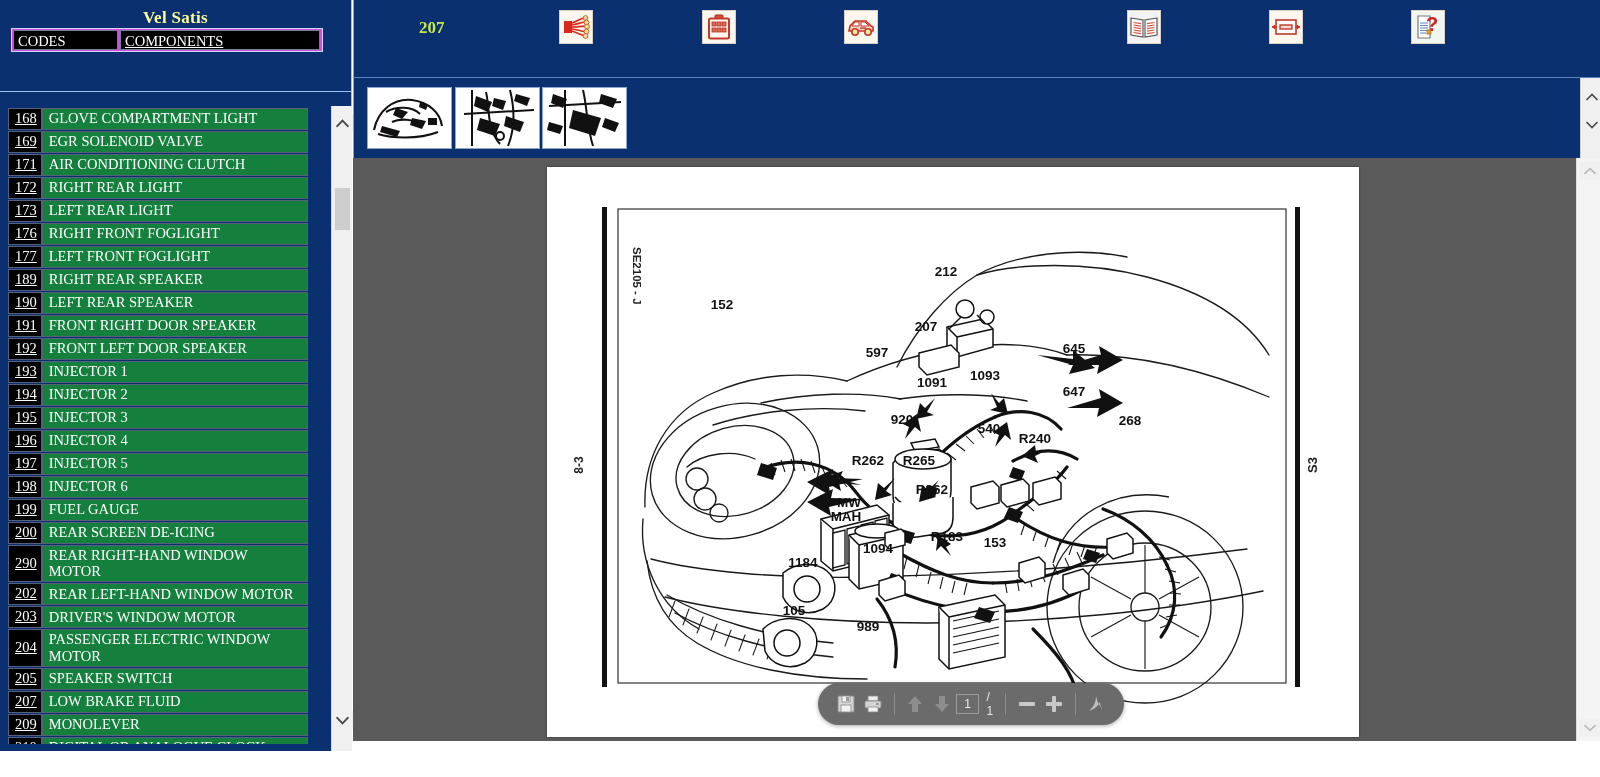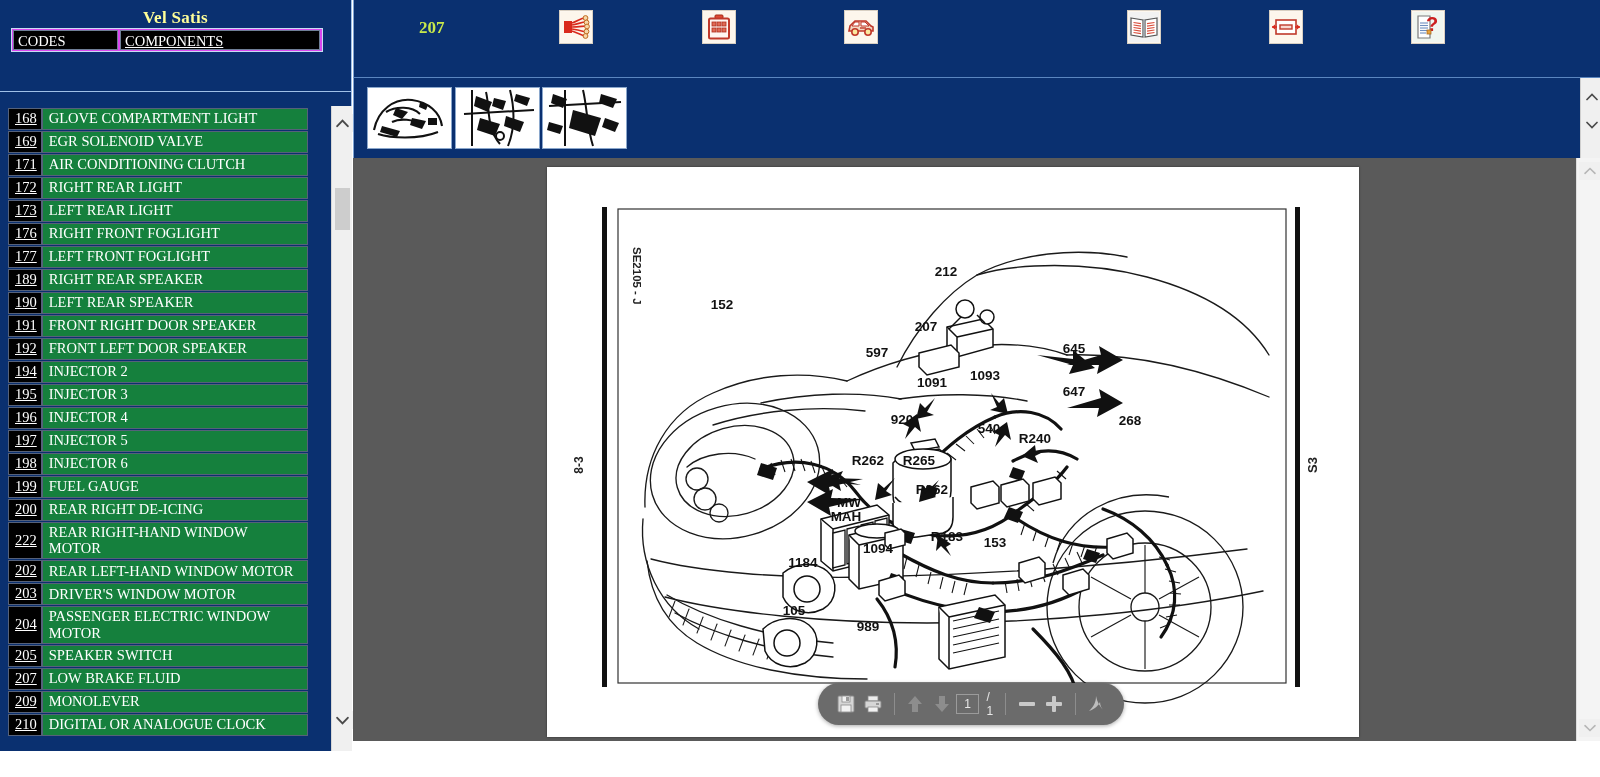--- a/index.html
+++ b/index.html
@@ -305,20 +305,24 @@
               </tr>
               <tr>
                 <td class="code-cell"><span>191</span></td>
                 <td class="name-cell">FRONT RIGHT DOOR SPEAKER</td>
               </tr>
               <tr>
                 <td class="code-cell"><span>192</span></td>
                 <td class="name-cell">FRONT LEFT DOOR SPEAKER</td>
               </tr>
               <tr>
+                <td class="code-cell"><span>193</span></td>
+                <td class="name-cell">INJECTOR 1</td>
+              </tr>
+              <tr>
                 <td class="code-cell"><span>194</span></td>
                 <td class="name-cell">INJECTOR 2</td>
               </tr>
               <tr>
                 <td class="code-cell"><span>195</span></td>
                 <td class="name-cell">INJECTOR 3</td>
               </tr>
               <tr>
                 <td class="code-cell"><span>196</span></td>
                 <td class="name-cell">INJECTOR 4</td>
@@ -330,24 +334,24 @@
               <tr>
                 <td class="code-cell"><span>198</span></td>
                 <td class="name-cell">INJECTOR 6</td>
               </tr>
               <tr>
                 <td class="code-cell"><span>199</span></td>
                 <td class="name-cell">FUEL GAUGE</td>
               </tr>
               <tr>
                 <td class="code-cell"><span>200</span></td>
-                <td class="name-cell">REAR RIGHT DE-ICING</td>
-              </tr>
-              <tr>
-                <td class="code-cell"><span>222</span></td>
+                <td class="name-cell">REAR SCREEN DE-ICING</td>
+              </tr>
+              <tr>
+                <td class="code-cell"><span>290</span></td>
                 <td class="name-cell">REAR RIGHT-HAND WINDOW MOTOR</td>
               </tr>
               <tr>
                 <td class="code-cell"><span>202</span></td>
                 <td class="name-cell">REAR LEFT-HAND WINDOW MOTOR</td>
               </tr>
               <tr>
                 <td class="code-cell"><span>203</span></td>
                 <td class="name-cell">DRIVER'S WINDOW MOTOR</td>
               </tr>

